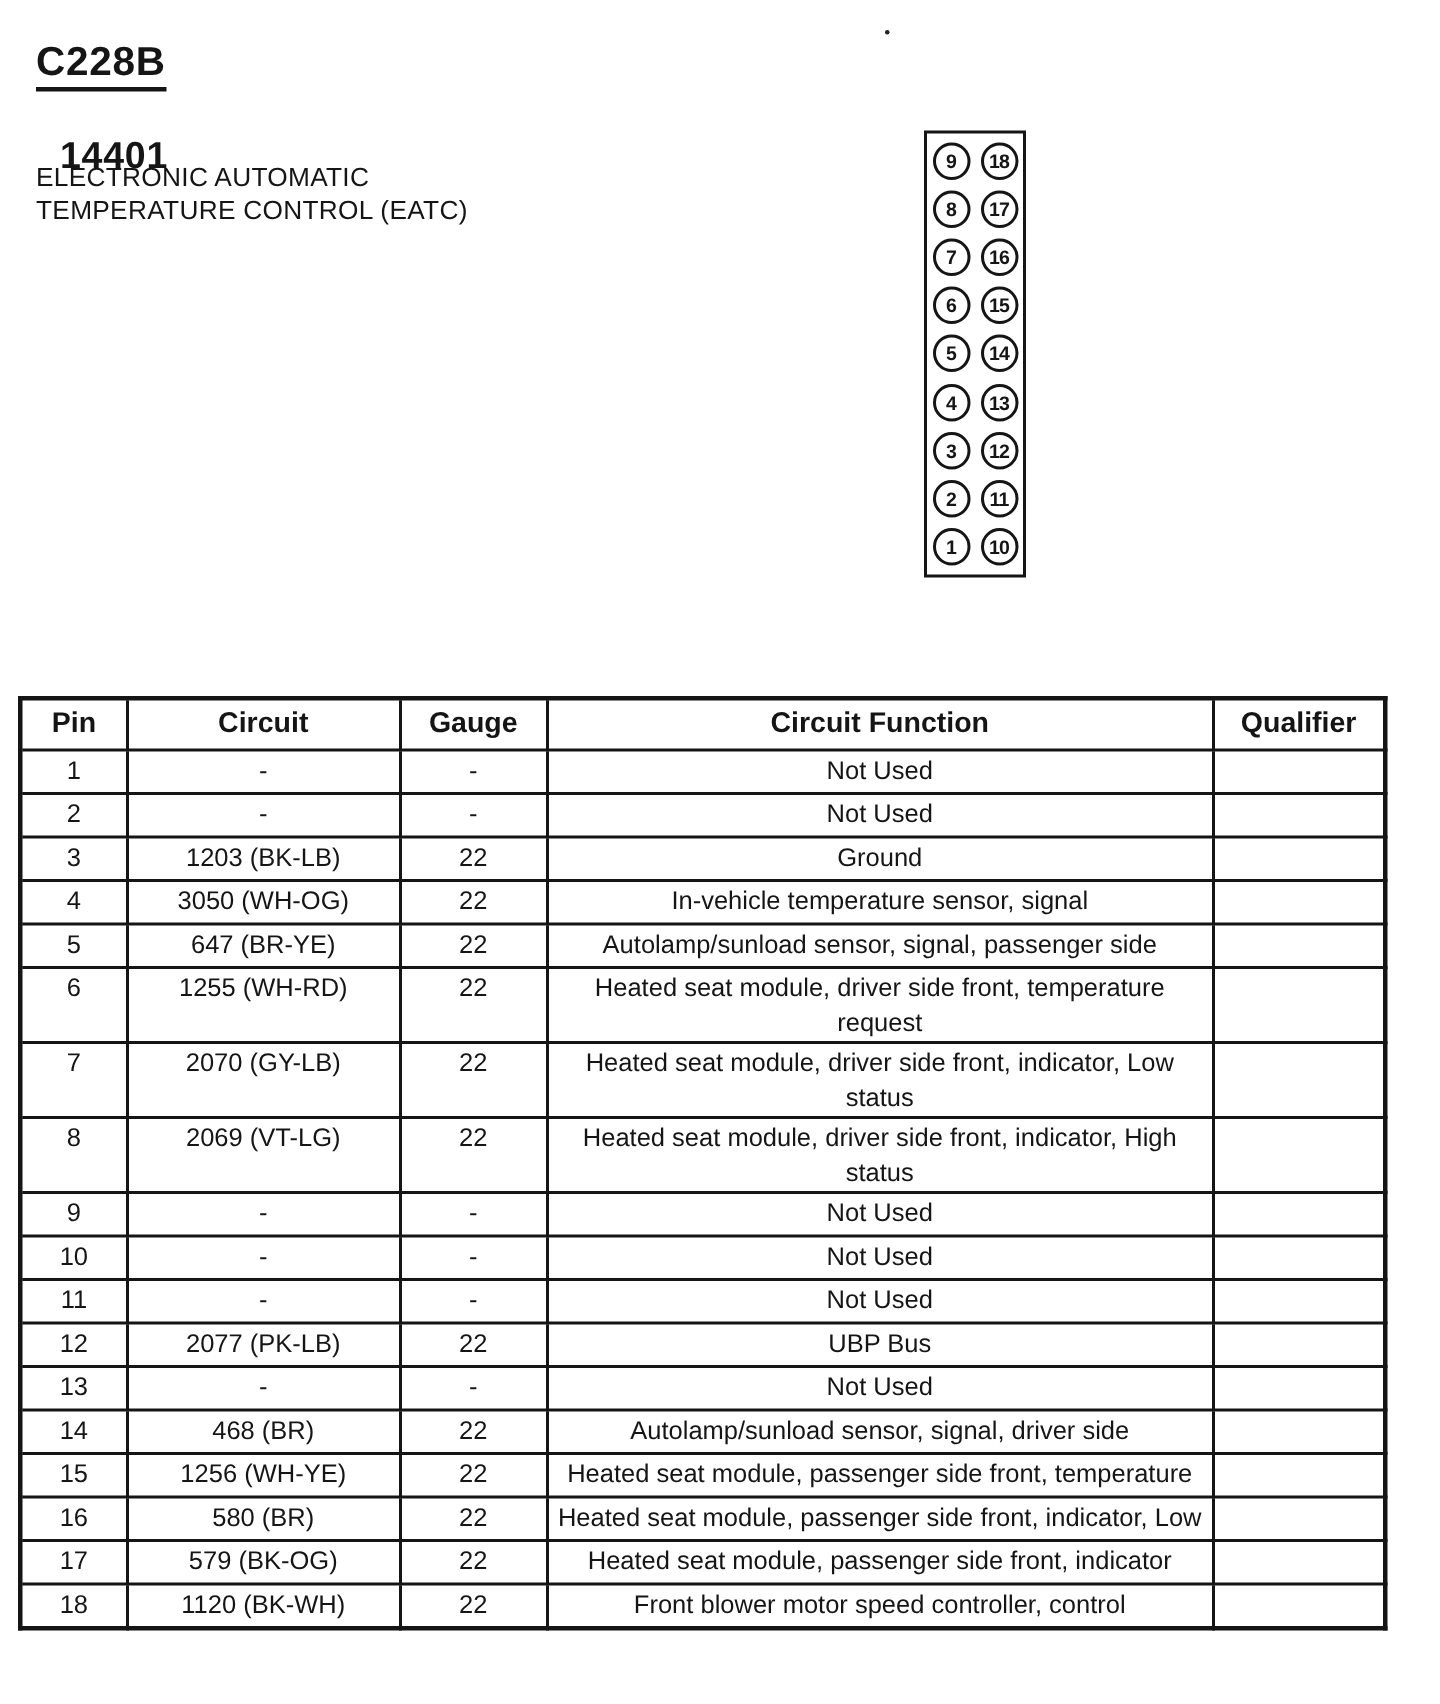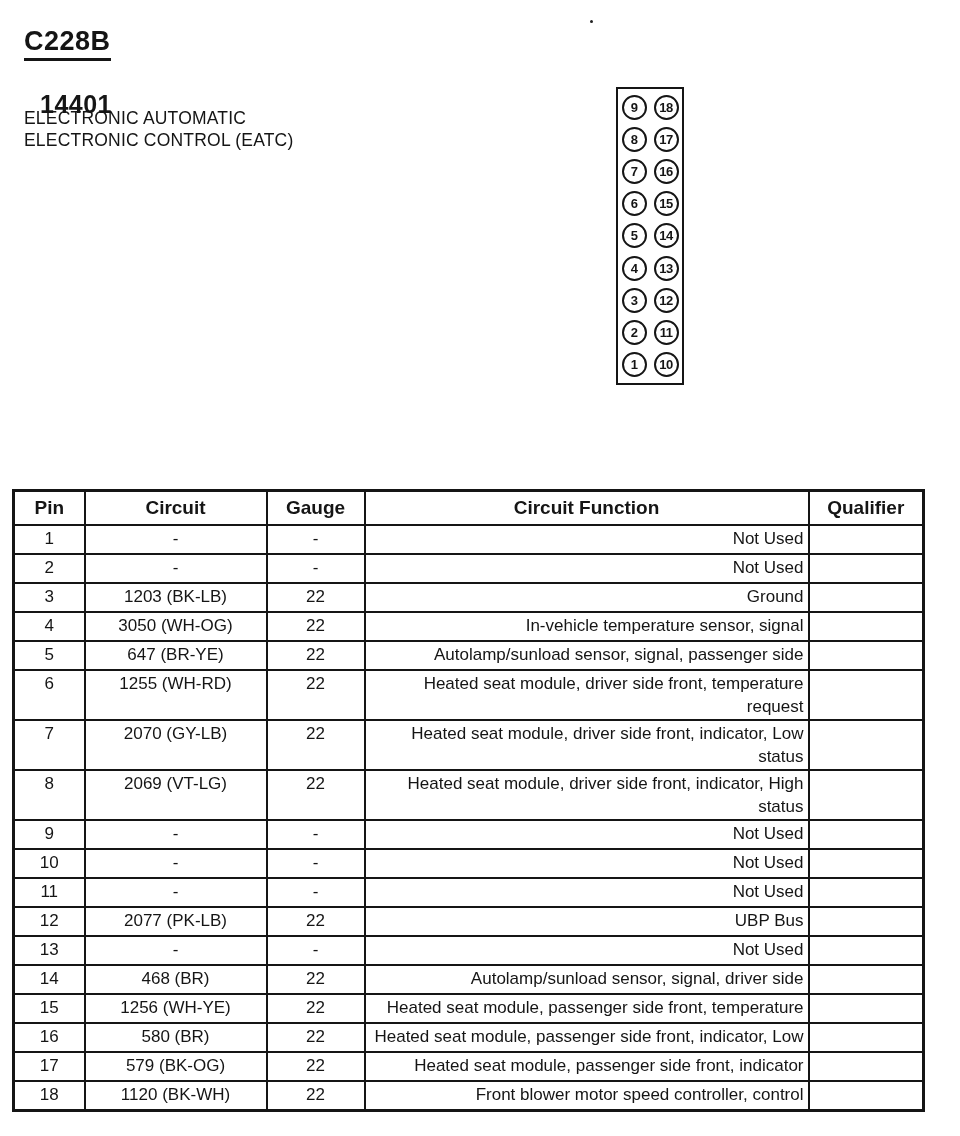--- a/index.html
+++ b/index.html
@@ -78,21 +78,20 @@
     font-size: 13px;
     font-weight: 600;
     letter-spacing: -0.5px;
     background: #fff;
   }
   
   .tbl-wrap {
     position: absolute;
     left: 12px; top: 464px;
     width: 764px;
-    margin-top: 25px;
   }
   table.pinout {
     border-collapse: collapse;
     table-layout: fixed;
     width: 910px;
     border: 3px solid #151515;
   }
   table.pinout th, table.pinout td {
     border: 2px solid #151515;
     font-family: "Liberation Sans", sans-serif;
@@ -108,37 +107,37 @@
   table.pinout td {
     font-size: 17px;
     line-height: 23px;
     padding: 1px 4px;
     vertical-align: top;
     height: 25px;
   }
   td.c-pin    { text-align: center; }
   td.c-circ   { text-align: center; }
   td.c-gauge  { text-align: center; }
-  td.c-func   { text-align: right; }
+  td.c-func   { text-align: center; }
   td.c-qual   { text-align: left; }
 </style>
 </head>
 <body>
 
 <div class="page">
 
   <div class="artifact-dot"></div>
 
   <h1 class="hdr-connector-id">C228B</h1>
 
   <h2 class="hdr-part-number">14401</h2>
 
   <div class="hdr-desc">
     <div>ELECTRONIC AUTOMATIC</div>
-    <div>ELECTRONIC CONTROL (EATC)</div>
+    <div>TEMPERATURE CONTROL (EATC)</div>
   </div>
 
   <div class="connector" id="connector">
       <div class="pin-row">
         <div class="pin-circle">9</div>
         <div class="pin-circle">18</div>
       </div>
       <div class="pin-row">
         <div class="pin-circle">8</div>
         <div class="pin-circle">17</div>

